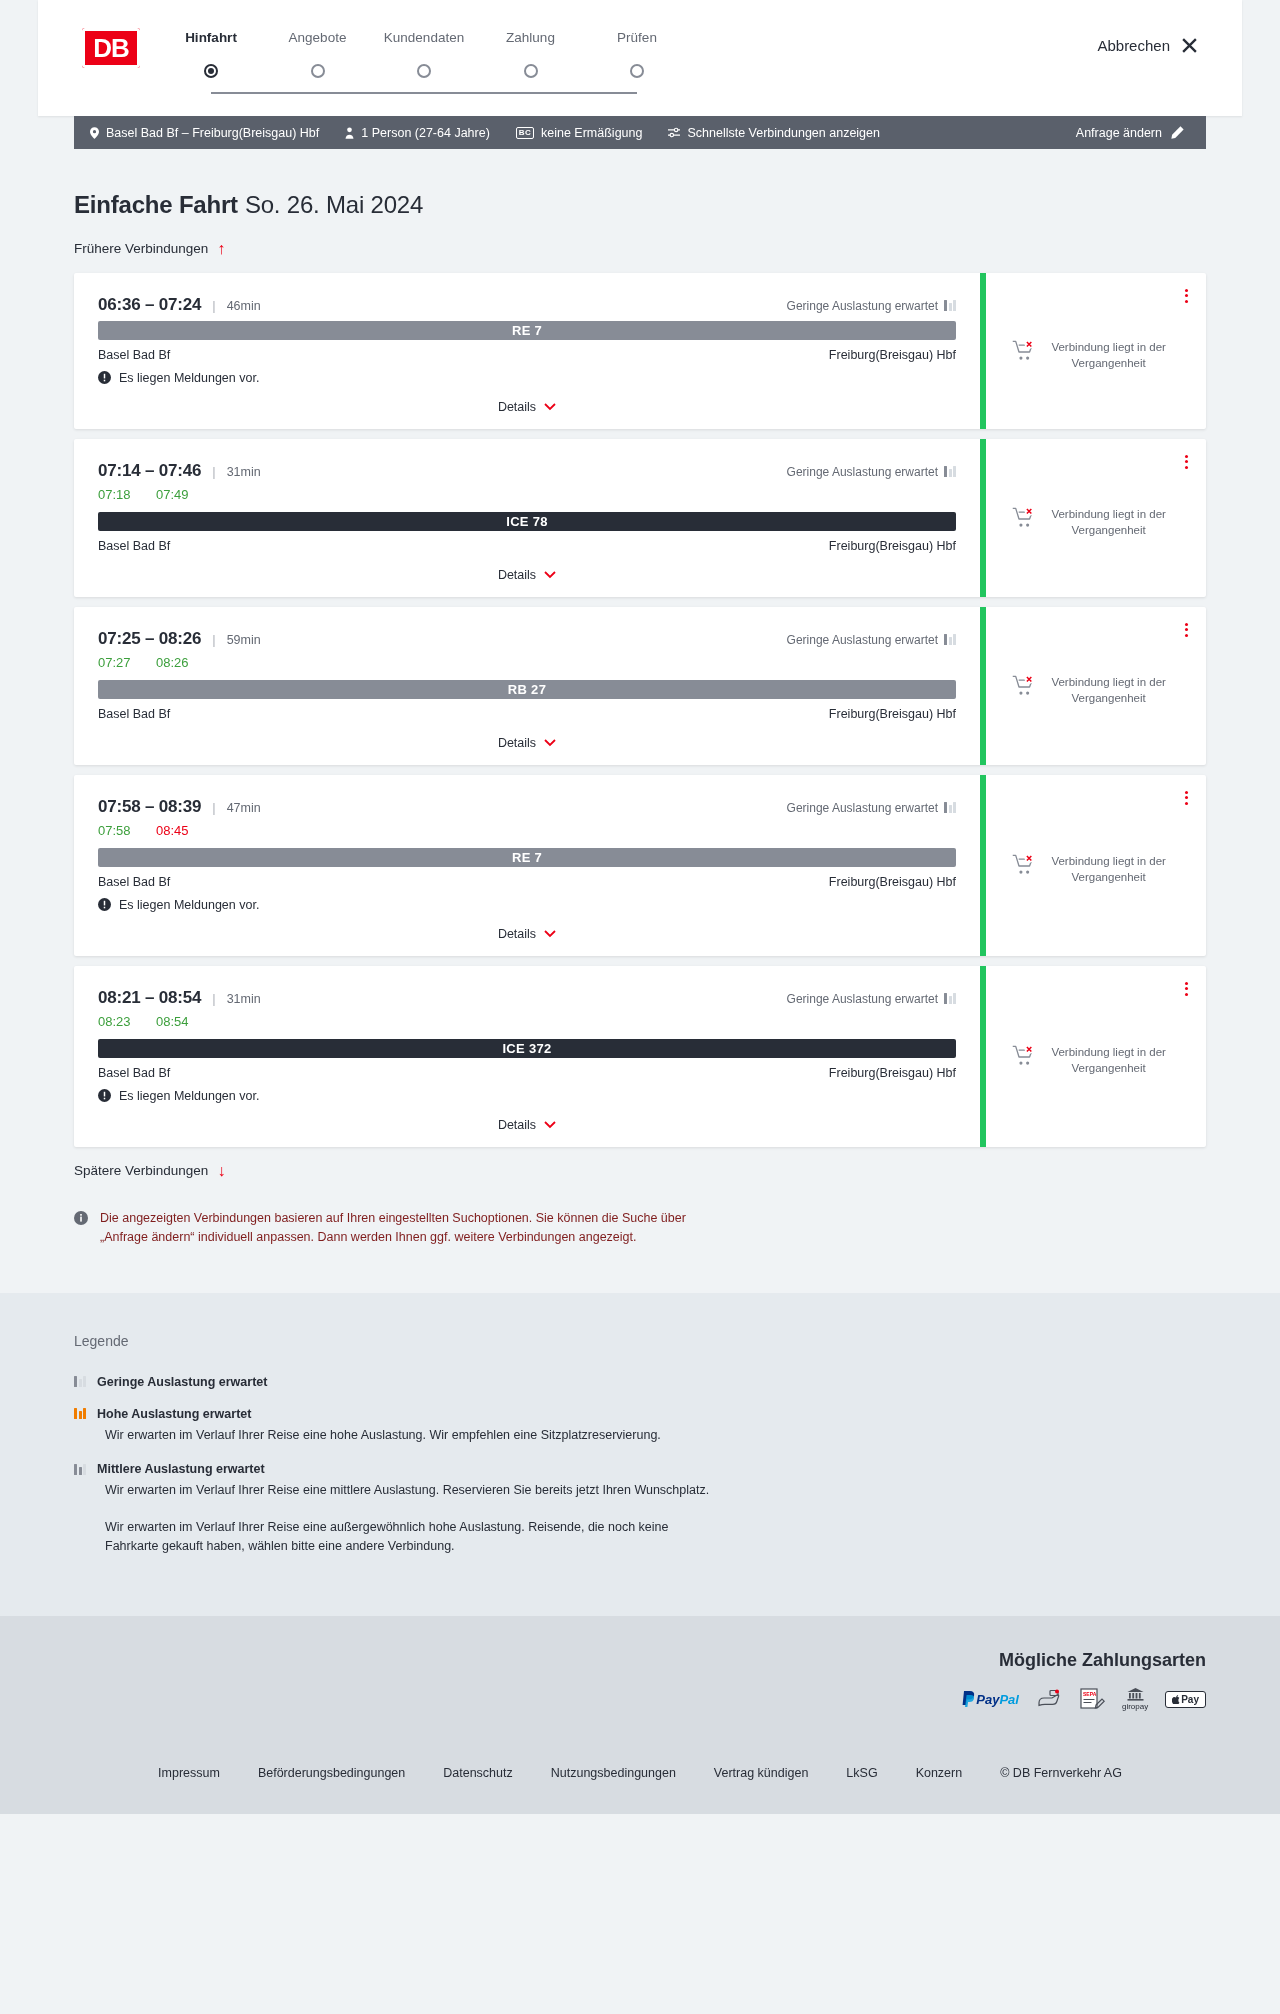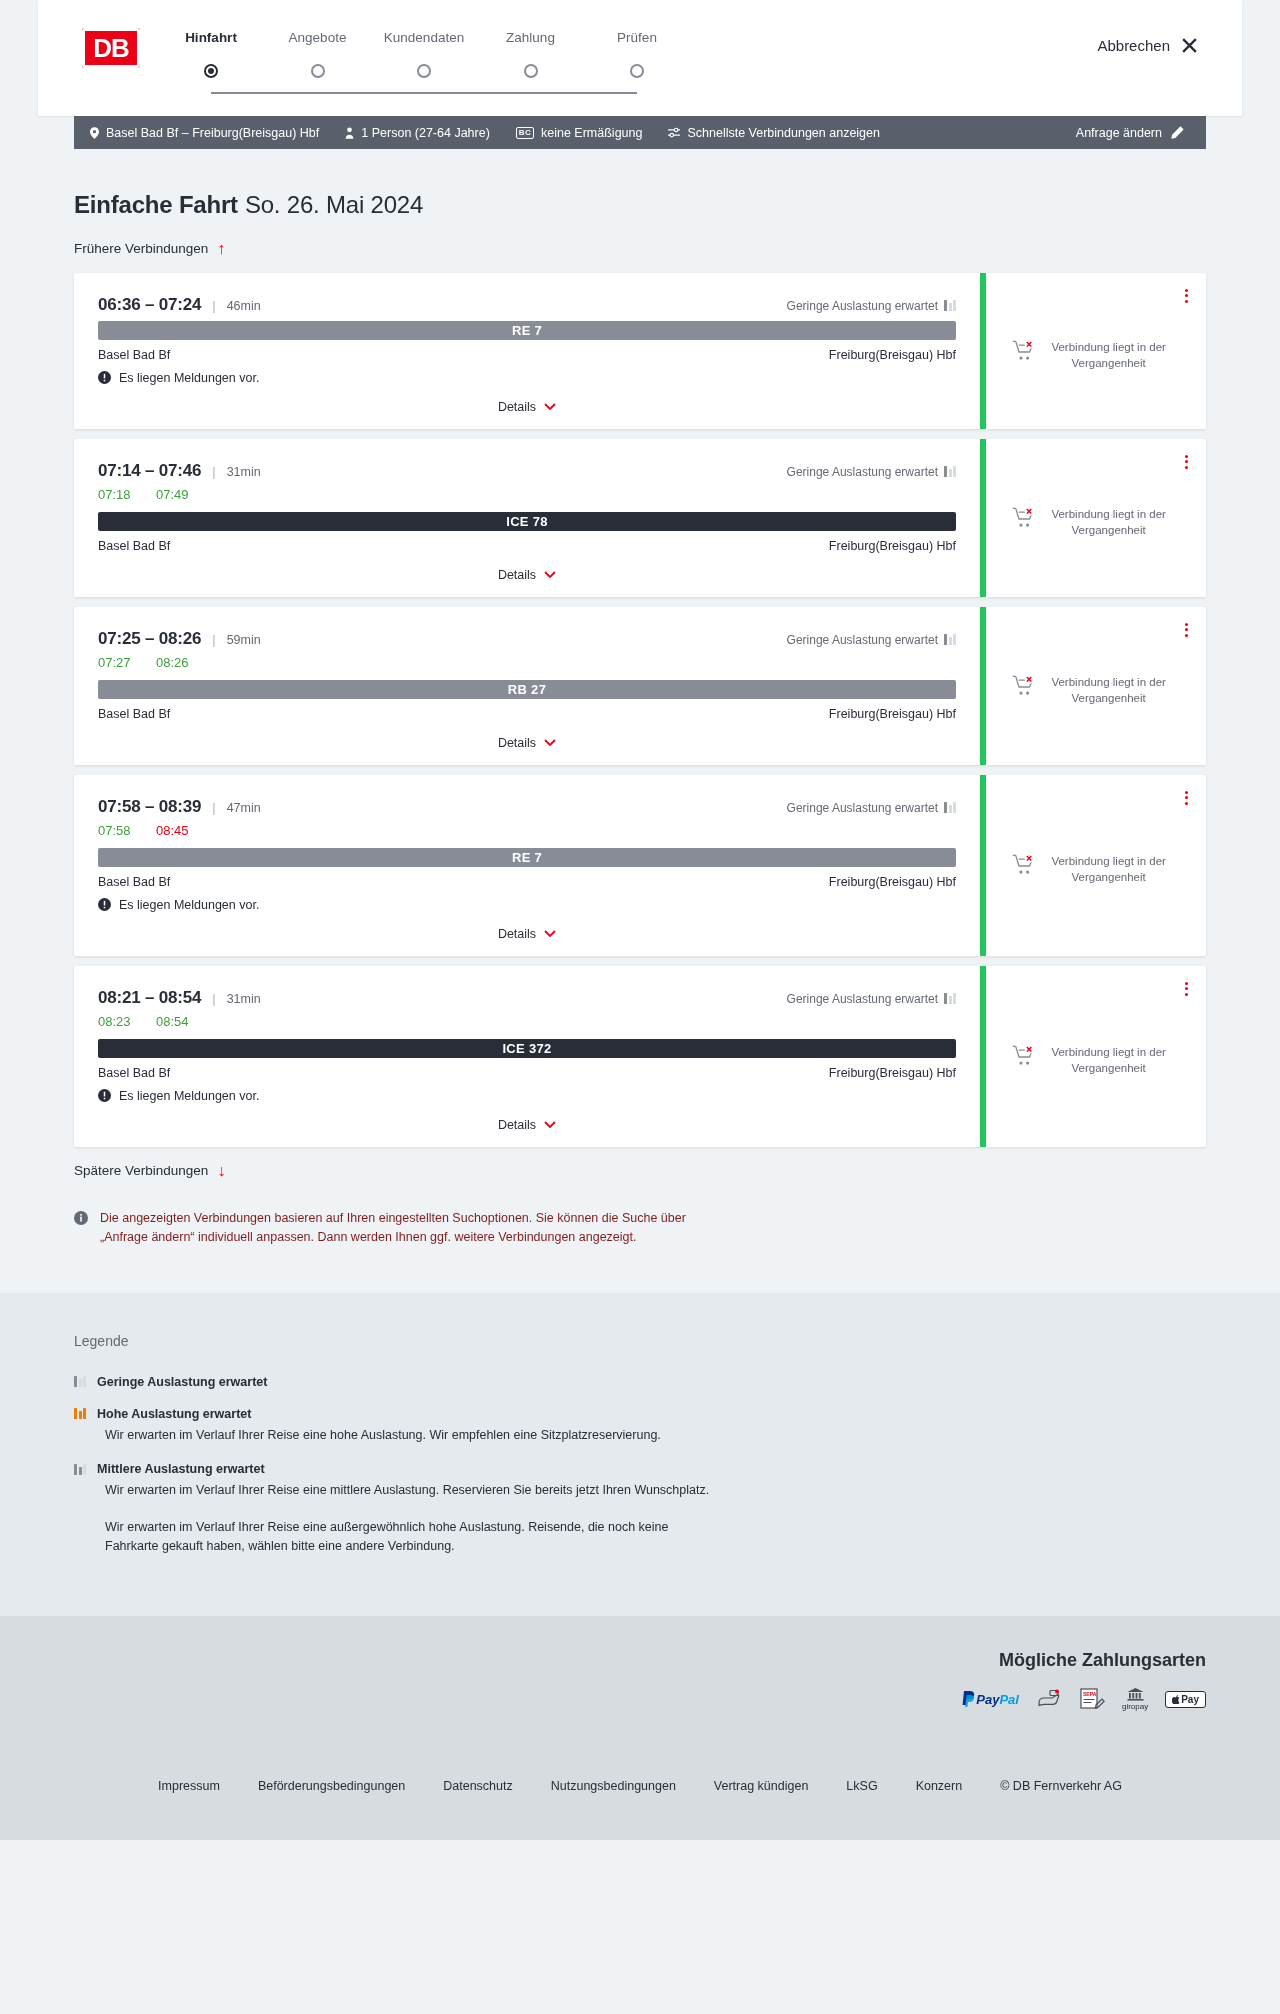--- a/index.html
+++ b/index.html
@@ -343,21 +343,21 @@
     background: #fff;
     padding: 2px 6px;
     font-size: 10px;
     font-weight: 600;
     display: flex; align-items: center; gap: 1px;
   }
 
   
   .footer { background: #d7dce1; padding: 26px 0 34px 0; }
   .footer-inner {
-    width: 1132px; margin: 13px auto;
+    width: 1132px; margin: 0 auto;
     display: flex;
     justify-content: center;
     align-items: center;
     gap: 38px;
     font-size: 12.5px;
     color: #282d37;
     flex-wrap: wrap;
   }
   .footer-inner a { color: #282d37; text-decoration: none; cursor: pointer; }
 </style>

